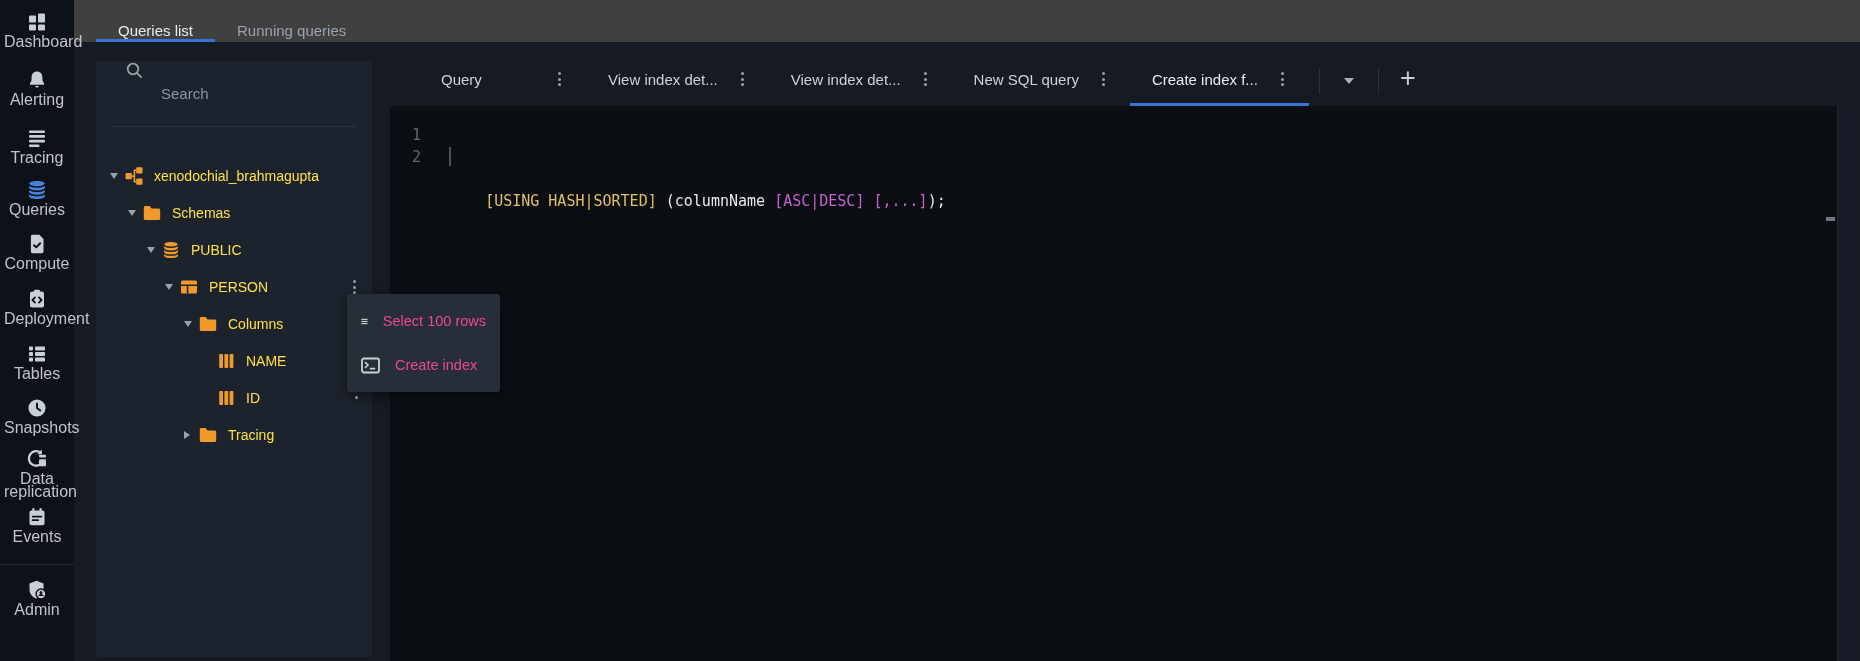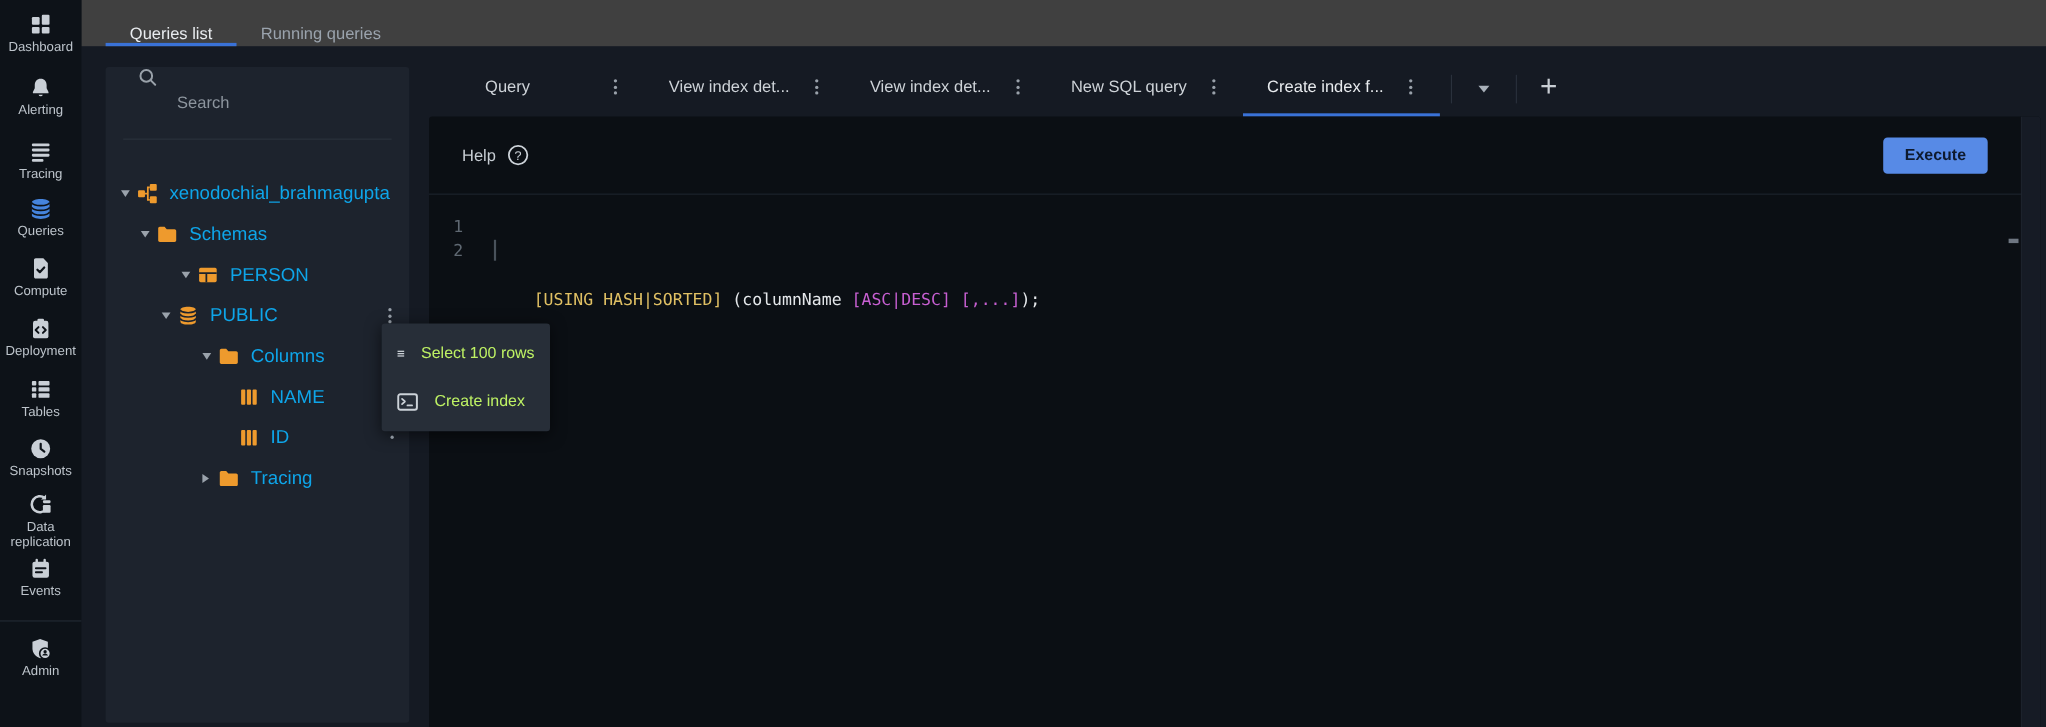--- a/index.html
+++ b/index.html
@@ -5,21 +5,21 @@
   * { margin:0; padding:0; box-sizing:border-box; }
   html,body { width:1860px; height:661px; overflow:hidden; background:#151a23;
               font-family:"Liberation Sans", sans-serif; }
 
   
   .rail { position:absolute; left:0; top:0; width:74px; height:661px; background:#0d1218; z-index:2; }
   .side-item { position:absolute; left:0; width:74px; display:flex; flex-direction:column;
                align-items:center; gap:3px; cursor:pointer; }
   .sicon { height:23px; display:flex; align-items:center; justify-content:center; }
   .sicon svg { display:block; }
-  .slabel { font-size:12px; line-height:12.5px; color:#bdc4cb; text-align:center; max-width:66px; }
+  .slabel { font-size:16px; line-height:12.5px; color:#bdc4cb; text-align:center; max-width:66px; }
   .rail-divider { position:absolute; left:0; top:564px; width:74px; height:1px; background:#232a34; }
 
   
   .topbar { position:absolute; left:74px; top:0; width:1786px; height:42px; background:#404040;
             display:flex; align-items:flex-end; padding-left:22px; z-index:1; }
   .ttab { display:flex; align-items:center; padding:0 22px; font-size:15px; color:#9aa3ad;
           border-bottom:3px solid transparent; cursor:pointer; }
   .ttab.active { color:#e9ecef; border-bottom-color:#3a72d7; }
 
   
@@ -34,33 +34,33 @@
   .tree { padding-top:30px; }
   .trow { height:37px; display:flex; align-items:center; cursor:pointer; }
   .d0{padding-left:14px}.d1{padding-left:32px}.d2{padding-left:51px}
   .d3{padding-left:69px}.d4{padding-left:88px}.d5{padding-left:106px}
   .exp { width:12px; flex:none; display:flex; align-items:center; }
   .exp i { display:block; width:0; height:0; }
   .exp.down i { border-left:4.5px solid transparent; border-right:4.5px solid transparent; border-top:6px solid #9aa2ab; }
   .exp.right i { border-top:4.5px solid transparent; border-bottom:4.5px solid transparent; border-left:6px solid #9aa2ab; }
   .exp.none i { visibility:hidden; }
   .ticon { width:20px; height:20px; margin:0 10px 0 2px; flex:none; display:flex; align-items:center; justify-content:center; }
-  .tlabel { font-size:17px; color:#0ea5e9; white-space:nowrap; }
+  .tlabel { font-size:14px; color:#fde047; white-space:nowrap; }
 
   .kebab { display:inline-flex; flex-direction:column; gap:2.5px; padding:3px; cursor:pointer; }
   .kebab i { display:block; width:3px; height:3px; border-radius:50%; background:#99a1aa; }
   .person-kebab { position:absolute; left:254px; top:216px; }
   .stray-dot { position:absolute; left:355px; top:396px; width:3px; height:3px;
                border-radius:50%; background:#8b939c; z-index:12; }
 
   
   .ctx-menu { position:absolute; left:347px; top:294px; width:153px; background:#272e38;
               border-radius:3px; padding:5px 0; box-shadow:0 3px 14px rgba(0,0,0,.55); z-index:11; }
   .ctx-item { height:44px; display:flex; align-items:center; gap:15px; padding:0 14px;
-              font-size:14.5px; color:#bef264; cursor:pointer; white-space:nowrap; }
+              font-size:14.5px; color:#ec4899; cursor:pointer; white-space:nowrap; }
 
   
   .qtabs { position:absolute; left:390px; top:55px; width:1460px; height:51px;
            display:flex; align-items:stretch; padding-left:29px; z-index:1; }
   .qtab { display:flex; align-items:center; gap:20px; padding:0 22px;
           border-bottom:3px solid transparent; cursor:pointer; }
   .qtab .lbl { font-size:15px; color:#ced3d8; min-width:94px; white-space:nowrap; }
   .qtab.active { border-bottom-color:#3a72d7; }
   .qtab.active .lbl { color:#e8ebee; }
   .vdiv { width:1px; height:26px; background:#2a313c; margin:auto 10px; }
@@ -253,43 +253,43 @@
       <span class="exp down">
           <i></i>
         </span>
       <span class="ticon">
         <svg width="20" height="20" viewBox="0 0 20 20">
             <path class="oc" d="M1.8 4.6c0-.8.7-1.5 1.5-1.5h4.3l2 2.3h7.1c.8 0 1.5.7 1.5 1.5v8.5c0 .8-.7 1.5-1.5 1.5H3.3c-.8 0-1.5-.7-1.5-1.5z"></path>
           </svg>
       </span>
       <span class="tlabel">Schemas</span>
     </div>
+    <div class="trow d2">
+      <span class="exp down">
+          <i></i>
+        </span>
+      <span class="ticon">
+        <svg width="20" height="20" viewBox="0 0 20 20">
+            <path class="oc" d="M3 4.6c0-1.5 3.1-2.7 7-2.7s7 1.2 7 2.7v10.8c0 1.5-3.1 2.7-7 2.7s-7-1.2-7-2.7z"></path>
+            <path fill="none" stroke="#1d232d" stroke-width="1.5" d="M3 4.6c0 1.5 3.1 2.7 7 2.7s7-1.2 7-2.7M3 8.5c0 1.5 3.1 2.7 7 2.7s7-1.2 7-2.7M3 12.4c0 1.5 3.1 2.7 7 2.7s7-1.2 7-2.7"></path>
+          </svg>
+      </span>
+      <span class="tlabel">PUBLIC</span>
+    </div>
     <div class="trow d3">
       <span class="exp down">
           <i></i>
         </span>
       <span class="ticon">
         <svg width="20" height="20" viewBox="0 0 20 20">
             <rect class="oc" x="2" y="3.5" width="16" height="13" rx="1.5"></rect>
             <path fill="none" stroke="#1d232d" stroke-width="1.6" d="M2 8.3h16M8.6 8.3v8.2"></path>
           </svg>
       </span>
       <span class="tlabel">PERSON</span>
-    </div>
-    <div class="trow d2">
-      <span class="exp down">
-          <i></i>
-        </span>
-      <span class="ticon">
-        <svg width="20" height="20" viewBox="0 0 20 20">
-            <path class="oc" d="M3 4.6c0-1.5 3.1-2.7 7-2.7s7 1.2 7 2.7v10.8c0 1.5-3.1 2.7-7 2.7s-7-1.2-7-2.7z"></path>
-            <path fill="none" stroke="#1d232d" stroke-width="1.5" d="M3 4.6c0 1.5 3.1 2.7 7 2.7s7-1.2 7-2.7M3 8.5c0 1.5 3.1 2.7 7 2.7s7-1.2 7-2.7M3 12.4c0 1.5 3.1 2.7 7 2.7s7-1.2 7-2.7"></path>
-          </svg>
-      </span>
-      <span class="tlabel">PUBLIC</span>
     </div>
     <div class="trow d4">
       <span class="exp down">
           <i></i>
         </span>
       <span class="ticon">
         <svg width="20" height="20" viewBox="0 0 20 20">
             <path class="oc" d="M1.8 4.6c0-.8.7-1.5 1.5-1.5h4.3l2 2.3h7.1c.8 0 1.5.7 1.5 1.5v8.5c0 .8-.7 1.5-1.5 1.5H3.3c-.8 0-1.5-.7-1.5-1.5z"></path>
           </svg>
       </span>
@@ -406,30 +406,20 @@
   <div class="caret-btn">
       <i></i>
     </div>
   <span class="vdiv"></span>
   <div class="plus-btn">
       <span>+</span>
     </div>
 </div>
 
 <section class="card">
-  <div class="qtoolbar">
-    <span class="help-lbl">Help</span>
-    <span class="help-icon">
-      <svg width="20" height="20" viewBox="0 0 20 20">
-          <circle cx="10" cy="10" r="8.4" fill="none" stroke="#cdd3d9" stroke-width="1.6"></circle>
-          <text x="10" y="14" text-anchor="middle" font-size="11.5" fill="#cdd3d9">?</text>
-        </svg>
-    </span>
-    <button class="exec-btn">Execute</button>
-  </div>
   <div class="editor">
     <div class="egutter">
       <div>1</div>
       <div>2</div>
     </div>
     <div class="ecode">
       <span class="guide"></span>
       <div><span class="tx">    </span><span class="br">[USING HASH|SORTED]</span><span class="tx"> </span><span class="tx">(columnName </span><span class="mg">[ASC|DESC]</span><span class="tx"> </span><span class="mg">[,...]</span><span class="tx">);</span></div>
     </div>
   </div>

